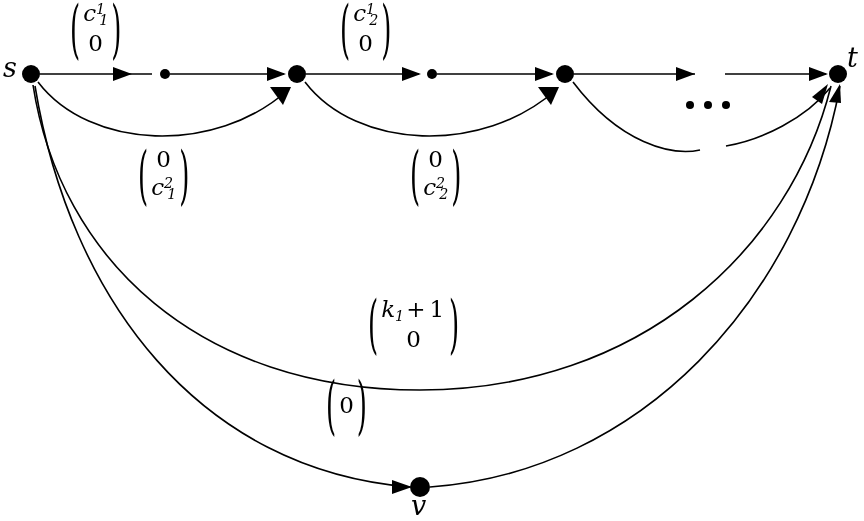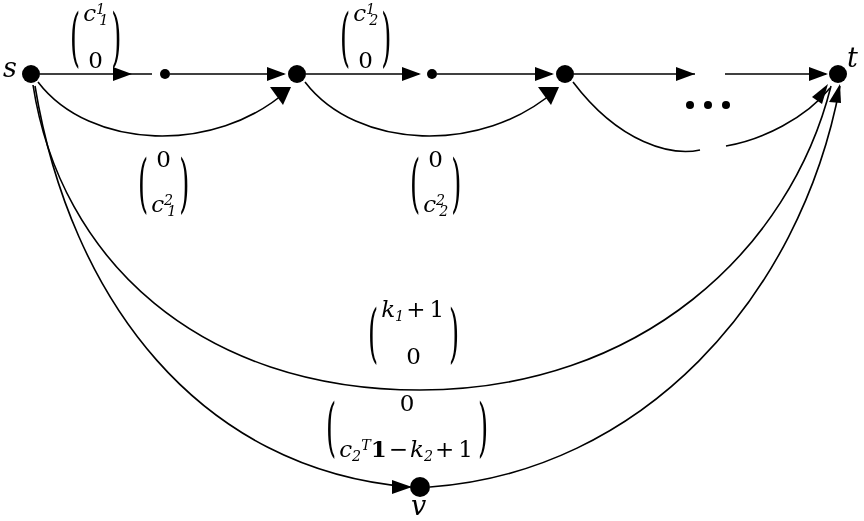--- a/index.html
+++ b/index.html
@@ -70,21 +70,21 @@
     transform-origin: center center;
     font-family: "DejaVu Serif", "Liberation Serif", serif;
   }
   .paren-l { margin-right: 3px; }
   .paren-r { margin-left: 3px; }
   .vec-col {
     display: flex;
     flex-direction: column;
     align-items: center;
     justify-content: center;
-    gap: 22px;
+    gap: 5px;
   }
   .vec-row {
     font-size: 23px;
     font-style: italic;
     line-height: 1;
     text-align: center;
     white-space: nowrap;
   }
   .vec-row.plain {
     font-style: normal;
@@ -222,18 +222,17 @@
       <span class="vec-row"><span>k</span><sub>1</sub><span class="op">+</span><span class="op">1</span></span>
       <span class="vec-row plain">0</span>
     </span>
     <span class="paren paren-r">)</span>
   </div>
 
   <div class="vec" style="left:326px; top:392px;">
     <span class="paren paren-l">(</span>
     <span class="vec-col">
       <span class="vec-row plain">0</span>
-      <span class="vec-row"><span>c</span><sub>2</sub><span class="sup-T">T</span><span class="bold-one">1</span><span class="op">−</span><span>k</span><sub>2</sub><span class="op">+</span><span class="op" style="font-style:normal">1</span></span>
     </span>
     <span class="paren paren-r">)</span>
   </div>
 
 </div>
 
 </body></html>

